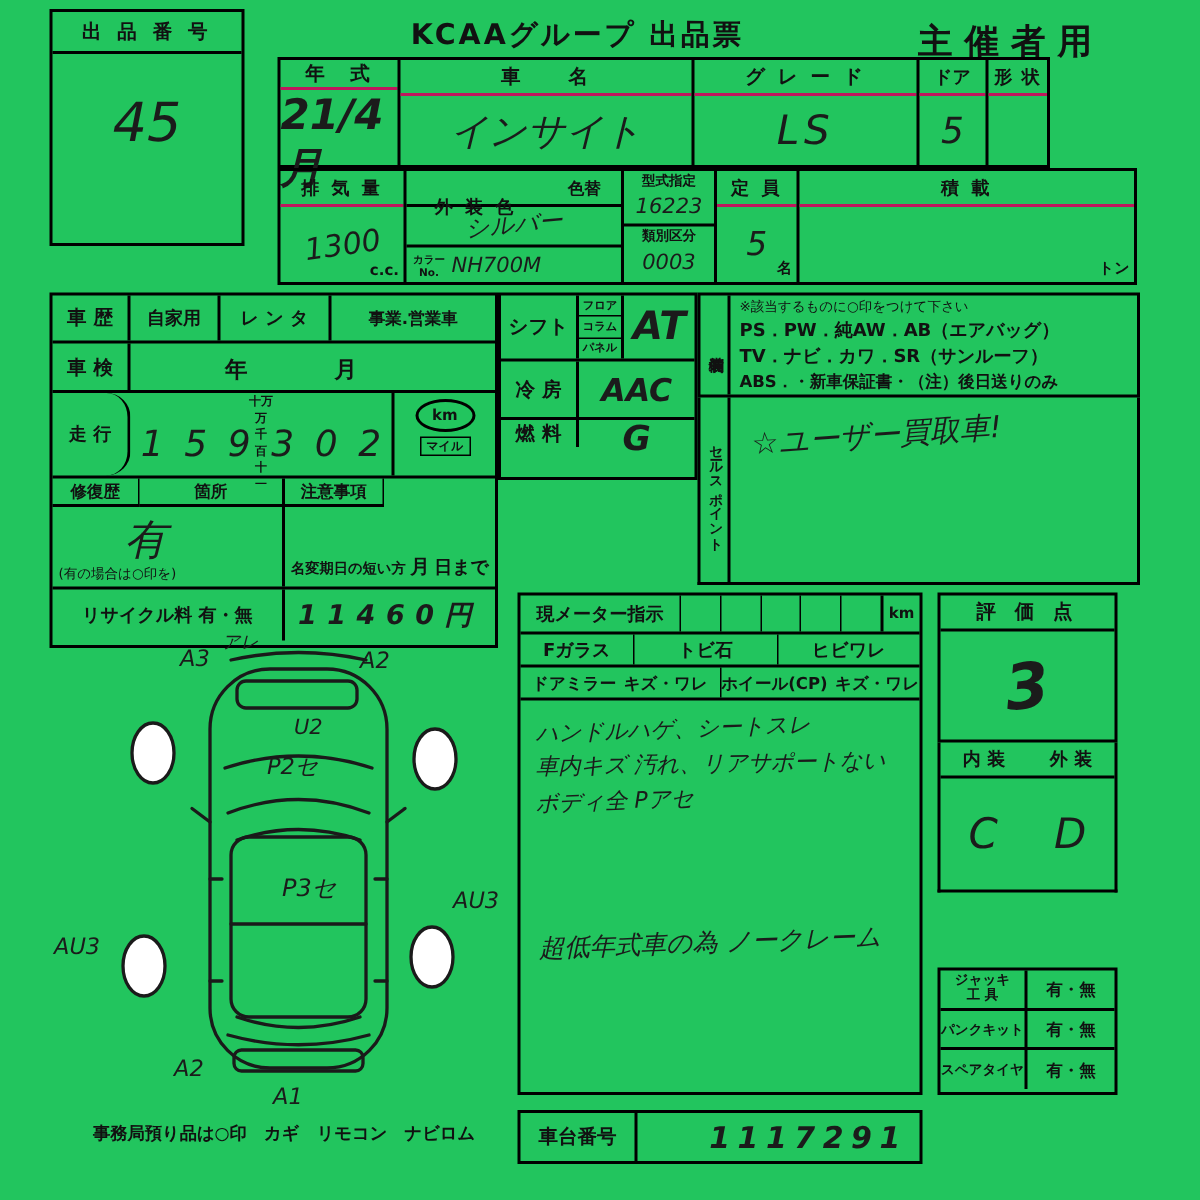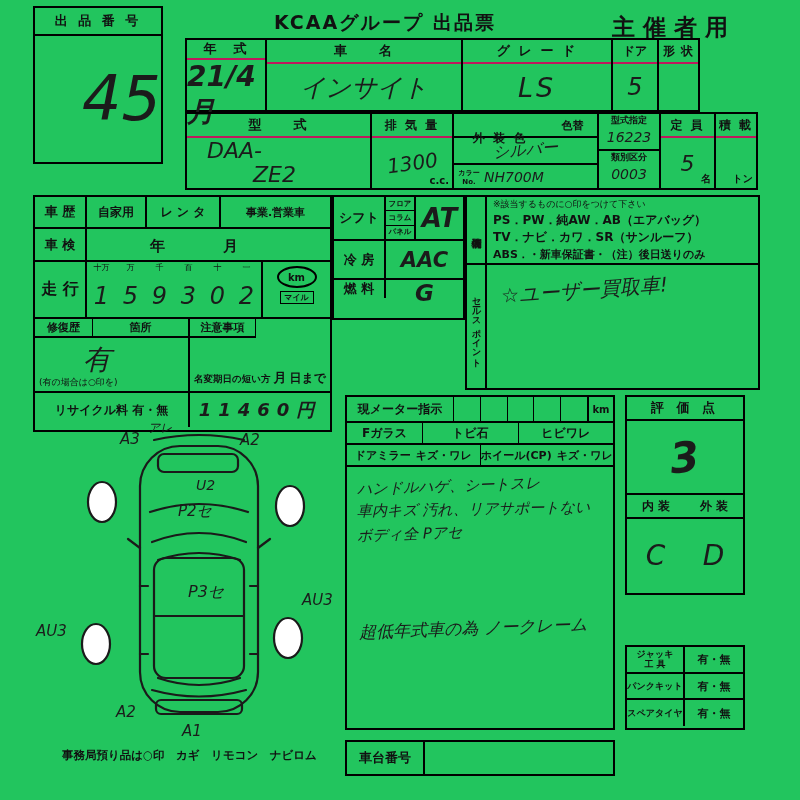--- a/index.html
+++ b/index.html
@@ -24,21 +24,21 @@
   .row{display:flex;box-sizing:border-box;}
   .mcell{flex:1;border-left:1.5px solid #000;}
 </style>
 </head>
 <body>
 
 <div class="sheet">
 
   <div class="abs b2" style="left:33px;top:6px;width:130px;height:158px;">
     <div class="bb lbl" style="height:28px;font-size:13px;letter-spacing:3px;">出 品 番 号</div>
-    <div class="hw" style="font-size:62px;text-align:right;padding-top:26px;">45</div>
+    <div class="hw" style="font-size:36px;text-align:center;padding-top:26px;">45</div>
   </div>
 
   <div class="abs" style="left:612px;top:12px;font-size:23px;font-weight:bold;letter-spacing:8px;">主催者用</div>
   <div class="abs" style="left:255px;top:10px;width:260px;text-align:center;font-size:19px;font-weight:bold;letter-spacing:2px;">KCAAグループ 出品票</div>
 
   <div class="abs b2 row" style="left:185px;top:38px;width:515px;height:74px;">
     <div class="col" style="width:78px;">
       <div class="chdr">年　式</div>
       <div class="cval">
           <span class="hw" style="font-size:28px;font-weight:bold;">21/4月</span>
@@ -62,27 +62,20 @@
           <span class="hw" style="font-size:24px;">5</span>
         </div>
     </div>
     <div class="col" style="flex:1;">
       <div class="chdr" style="font-size:12px;letter-spacing:1px;">形 状</div>
       <div class="cval"></div>
     </div>
   </div>
 
   <div class="abs b2 row" style="left:185px;top:112px;width:573px;height:78px;">
-    <div class="col" style="width:183px;">
-      <div class="chdr">型　　式</div>
-      <div class="cval">
-        <span class="hw abs" style="left:20px;top:0px;font-size:22px;">DAA-</span>
-        <span class="hw abs" style="left:66px;top:24px;font-size:22px;">ZE2</span>
-      </div>
-    </div>
     <div class="col" style="width:82px;">
       <div class="chdr" style="font-size:12px;">排 気 量</div>
       <div class="cval">
         <span class="hw" style="font-size:20px;transform:rotate(-8deg);">1300</span>
         <span class="unit">c.c.</span>
       </div>
     </div>
     <div class="col" style="width:145px;">
       <div class="row bb" style="height:24px;">
         <div class="lbl" style="width:94px;font-size:12px;letter-spacing:2px;border-right:2px solid #000;margin-top:24px;">外 装 色</div>
@@ -127,23 +120,23 @@
       <div class="lbl br" style="width:60px;font-size:12px;">自家用</div>
       <div class="lbl br" style="width:74px;font-size:12px;">レ ン タ</div>
       <div class="lbl" style="flex:1;font-size:11px;">事業.営業車</div>
     </div>
     <div class="row bb" style="height:33px;position:relative;">
       <div class="lbl br" style="width:52px;font-size:13px;">車 検</div>
       <span class="abs" style="left:115px;top:8px;font-size:15px;font-weight:bold;">年</span>
       <span class="abs" style="left:188px;top:8px;font-size:15px;font-weight:bold;">月</span>
     </div>
     <div class="row bb" style="height:57px;">
-      <div class="lbl br" style="width:52px;font-size:16px;">走 行</div>
+      <div class="lbl br" style="width:52px;font-size:12px;border-radius:16px;">走 行</div>
       <div class="col br" style="width:176px;border-left:0;">
-        <div class="row" style="height:13px;font-size:8px;font-weight:normal;">
+        <div class="row" style="height:13px;font-size:8px;font-weight:bold;flex-direction:column;">
           <span style="flex:1;text-align:center;">十万</span>
           <span style="flex:1;text-align:center;">万</span>
           <span style="flex:1;text-align:center;">千</span>
           <span style="flex:1;text-align:center;">百</span>
           <span style="flex:1;text-align:center;">十</span>
           <span style="flex:1;text-align:center;">一</span>
         </div>
         <div class="row" style="flex:1;align-items:center;">
           <span class="hw" style="flex:1;text-align:center;font-size:24px;">1</span>
           <span class="hw" style="flex:1;text-align:center;font-size:24px;">5</span>
@@ -256,20 +249,23 @@
     <div style="position:relative;flex:1;height:239px;">
       <div class="hw abs" style="left:10px;top:10px;font-size:15px;transform:rotate(-2deg);">ハンドルハゲ、シートスレ</div>
       <div class="hw abs" style="left:10px;top:33px;font-size:15px;transform:rotate(-1deg);">車内キズ 汚れ、リアサポートない</div>
       <div class="hw abs" style="left:10px;top:58px;font-size:15px;transform:rotate(-2deg);">ボディ全 Pアセ</div>
       <div class="hw abs" style="left:12px;top:150px;font-size:17px;transform:rotate(-2deg);">超低年式車の為 ノークレーム</div>
     </div>
   </div>
 
   <div class="abs b2 row" style="left:345px;top:740px;width:270px;height:36px;gap:40px;">
     <div class="lbl br" style="width:78px;font-size:13px;">車台番号</div>
+    <div class="lbl" style="flex:1;">
+        <span class="hw" style="font-size:20px;letter-spacing:5px;">1117291</span>
+      </div>
   </div>
 
   <div class="abs b2" style="left:625px;top:395px;width:120px;height:100px;">
     <div class="bb lbl" style="height:24px;font-size:13px;letter-spacing:4px;">評 価 点</div>
     <div class="lbl" style="height:72px;">
         <span class="hw" style="font-size:42px;transform:rotate(-6deg);">3</span>
       </div>
   </div>
 
   <div class="abs" style="left:625px;top:495px;width:120px;height:100px;border:2px solid #000;border-top:0;">

